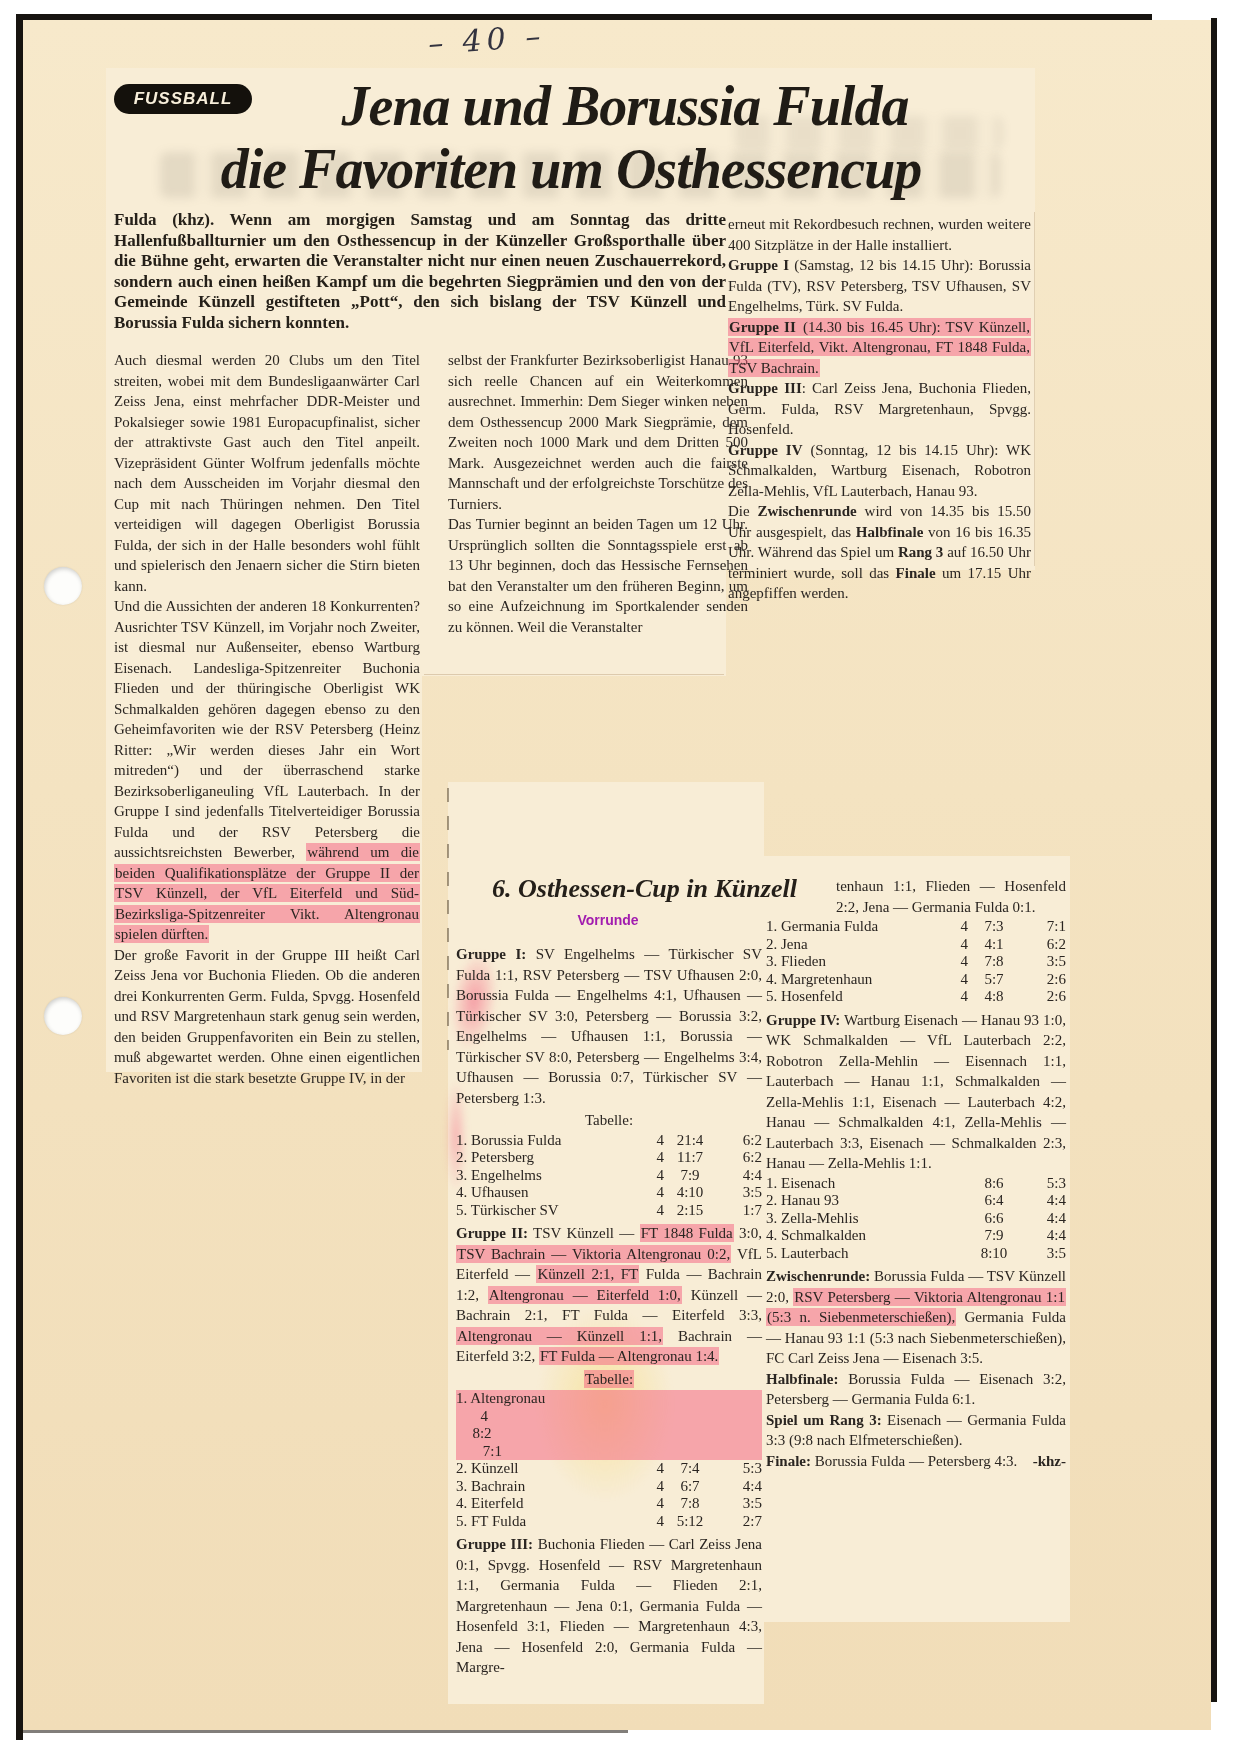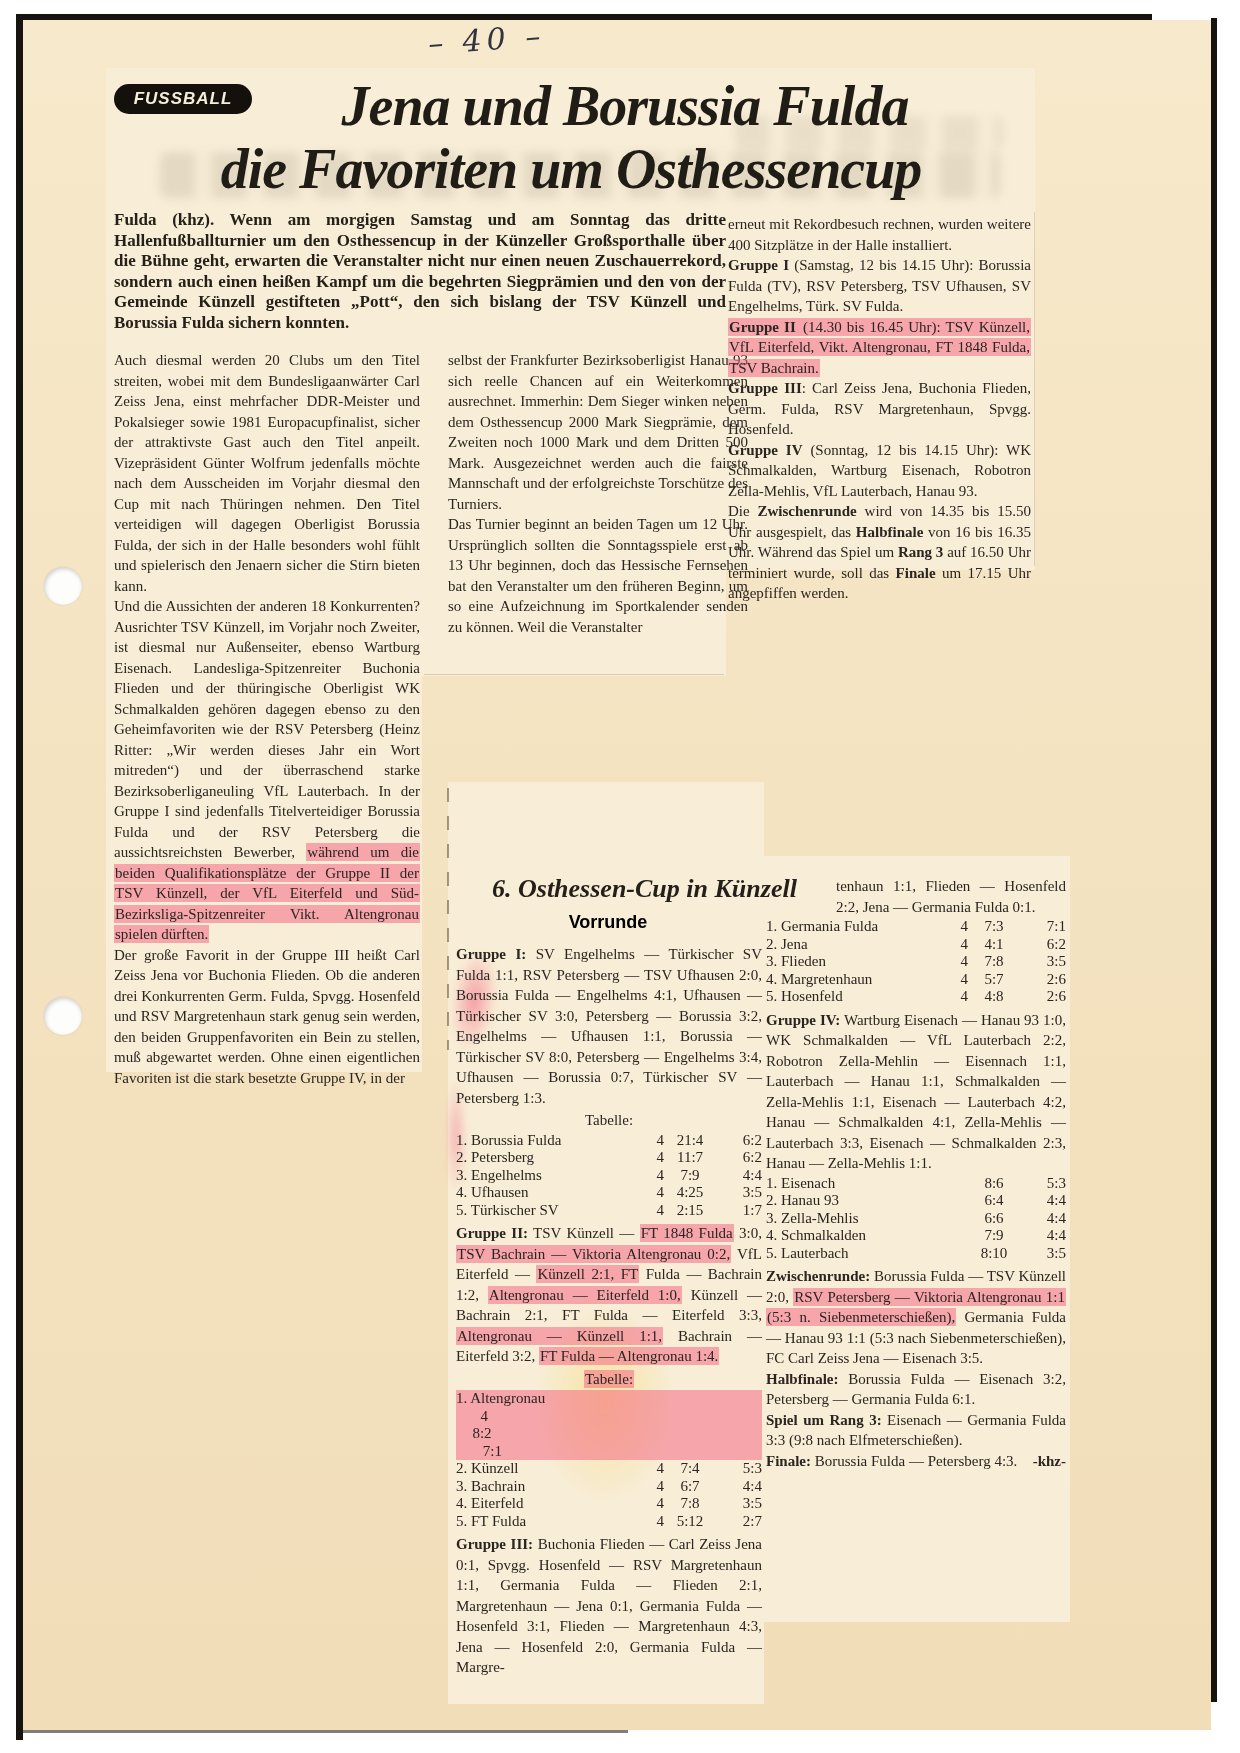--- a/index.html
+++ b/index.html
@@ -61,21 +61,21 @@
   .colt{position:absolute;}
   .col1{left:114px;top:350px;width:306px;}
   .col2{left:448px;top:350px;width:300px;}
   .col3{left:728px;top:214px;width:303px;}
   .b{font-weight:700;}
   .hl{background:rgba(243,93,125,.50);padding:1px 1px;-webkit-box-decoration-break:clone;box-decoration-break:clone;}
   
   .res-title{position:absolute;left:492px;top:874px;width:540px;font-weight:700;font-style:italic;
              font-size:26px;color:#241f19;white-space:nowrap;}
   .res-sub{position:absolute;left:455px;top:912px;width:306px;text-align:center;
-           font-family:"Liberation Sans",sans-serif;font-weight:700;font-size:18px;color:#000000;}
+           font-family:"Liberation Sans",sans-serif;font-weight:700;font-size:14px;color:#a21caf;}
   .res-mid{left:456px;top:944px;width:306px;}
   .res-right{left:766px;top:876px;width:300px;}
   .res-right .cont{padding-left:70px;}
   .tlabel{text-align:center;line-height:20.5px;margin:2px 0 1px;}
   .standings{margin:1px 0 4px;font-size:15px;}
   .srow{display:flex;line-height:17.5px;}
   .team{flex:1 1 auto;white-space:nowrap;}
   .cell-g{width:32px;text-align:right;}
   .cell-go{width:52px;text-align:center;}
   .cell-pt{width:46px;text-align:right;}
@@ -157,21 +157,21 @@
         </div>
       <div class="srow">
           <span class="team">3. Engelhelms</span>
           <span class="cell-g">4</span>
           <span class="cell-go">7:9</span>
           <span class="cell-pt">4:4</span>
         </div>
       <div class="srow">
           <span class="team">4. Ufhausen</span>
           <span class="cell-g">4</span>
-          <span class="cell-go">4:25</span>
+          <span class="cell-go">4:10</span>
           <span class="cell-pt">3:5</span>
         </div>
       <div class="srow">
           <span class="team">5. Türkischer SV</span>
           <span class="cell-g">4</span>
           <span class="cell-go">2:15</span>
           <span class="cell-pt">1:7</span>
         </div>
     </div>
     <p class="gp"><span class="b">Gruppe II:</span><span> TSV Künzell — </span><span class="hl">FT 1848 Fulda</span><span> 3:0, </span><span class="hl">TSV Bachrain — Viktoria Altengronau 0:2,</span><span> VfL Eiterfeld — </span><span class="hl">Künzell 2:1, FT</span><span> Fulda — Bachrain 1:2, </span><span class="hl">Altengronau — Eiterfeld 1:0,</span><span> Künzell — Bachrain 2:1, FT Fulda — Eiterfeld 3:3, </span><span class="hl">Altengronau — Künzell 1:1,</span><span> Bachrain — Eiterfeld 3:2, </span><span class="hl">FT Fulda — Altengronau 1:4.</span></p>

